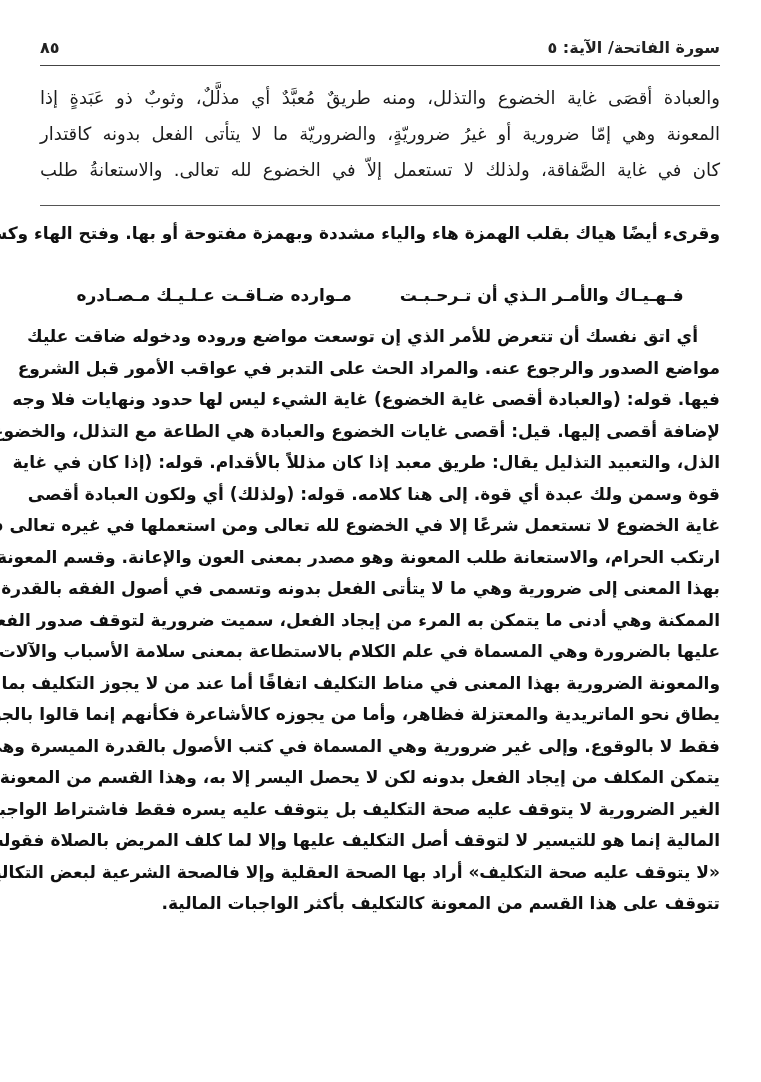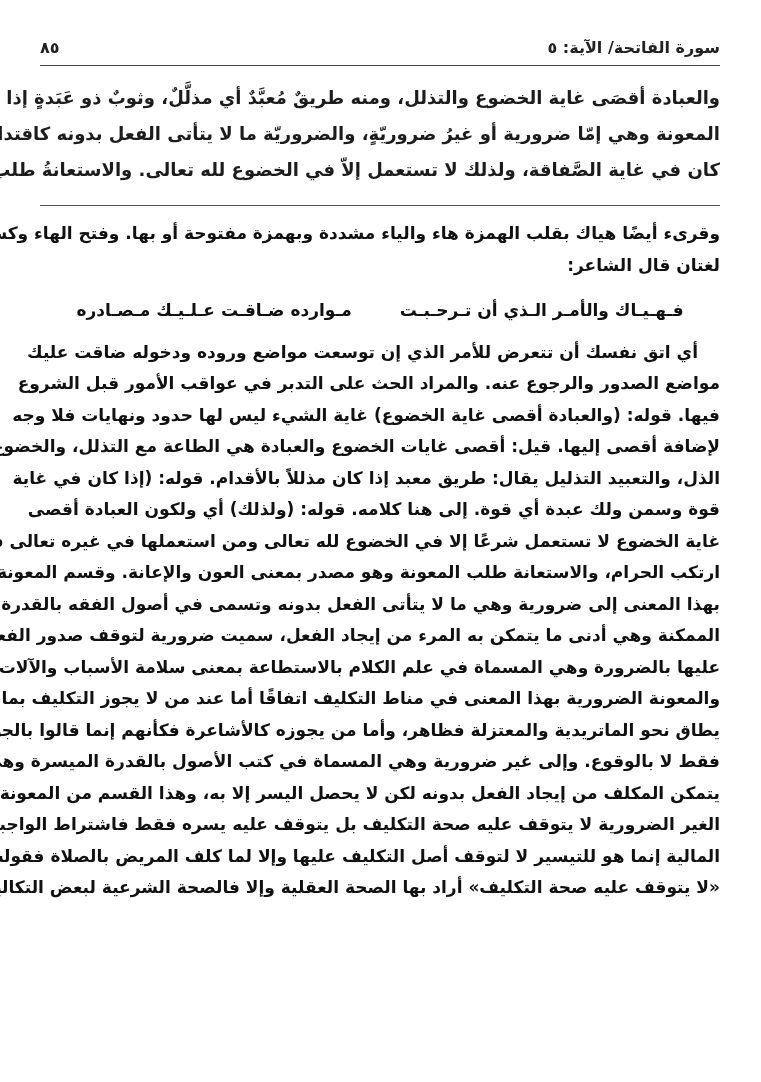--- a/index.html
+++ b/index.html
@@ -47,21 +47,20 @@
   .main-text {
     position: absolute;
     top: 80px;
     left: 0;
     right: 0;
     font-size: 18px;
     line-height: 36px;
     text-align: justify;
     text-align-last: justify;
     color: #1c1c1c;
-    font-weight: bold;
   }
   .main-text .line {
     display: block;
     white-space: nowrap;
     text-align-last: justify;
     text-align: justify;
   }
   .footnote-rule {
     position: absolute;
     top: 205px;
@@ -91,20 +90,21 @@
   }
   .verse {
     display: flex;
     justify-content: center;
     gap: 48px;
     margin: 14px 0 10px 0;
     font-weight: bold;
   }
   .verse span {
     letter-spacing: 1px;
+    margin-top: 16px;
   }
   .indent {
     padding-right: 22px;
   }
   .gap {
     height: 12px;
   }
 </style>
 </head>
 <body>
@@ -120,21 +120,20 @@
   <div class="main-text">
     <span class="line">والعبادة أقصَى غاية الخضوع والتذلل، ومنه طريقٌ مُعبَّدٌ أي مذلَّلٌ، وثوبٌ ذو عَبَدةٍ إذا</span>
     <span class="line">المعونة وهي إمّا ضرورية أو غيرُ ضروريّةٍ، والضروريّة ما لا يتأتى الفعل بدونه كاقتدار</span>
     <span class="line">كان في غاية الصَّفاقة، ولذلك لا تستعمل إلاّ في الخضوع لله تعالى. والاستعانةُ طلب</span>
   </div>
 
   <div class="footnote-rule"></div>
 
   <div class="commentary">
     <span class="line">وقرىء أيضًا هياك بقلب الهمزة هاء والياء مشددة وبهمزة مفتوحة أو بها. وفتح الهاء وكسرها</span>
-    <span class="line last">لغتان قال الشاعر:</span>
 
     <div class="verse">
       <span>فـهـيـاك والأمـر الـذي أن تـرحـبـت</span>
       <span>مـوارده ضـاقـت عـلـيـك مـصـادره</span>
     </div>
 
     <span class="line indent">أي اتق نفسك أن تتعرض للأمر الذي إن توسعت مواضع وروده ودخوله ضاقت عليك</span>
     <span class="line">مواضع الصدور والرجوع عنه. والمراد الحث على التدبر في عواقب الأمور قبل الشروع</span>
     <span class="line">فيها. قوله: (والعبادة أقصى غاية الخضوع) غاية الشيء ليس لها حدود ونهايات فلا وجه</span>
     <span class="line">لإضافة أقصى إليها. قيل: أقصى غايات الخضوع والعبادة هي الطاعة مع التذلل، والخضوع</span>
@@ -145,18 +144,19 @@
     <span class="line">بهذا المعنى إلى ضرورية وهي ما لا يتأتى الفعل بدونه وتسمى في أصول الفقه بالقدرة</span>
     <span class="line">الممكنة وهي أدنى ما يتمكن به المرء من إيجاد الفعل، سميت ضرورية لتوقف صدور الفعل</span>
     <span class="line">عليها بالضرورة وهي المسماة في علم الكلام بالاستطاعة بمعنى سلامة الأسباب والآلات،</span>
     <span class="line">والمعونة الضرورية بهذا المعنى في مناط التكليف اتفاقًا أما عند من لا يجوز التكليف بما لا</span>
     <span class="line">يطاق نحو الماتريدية والمعتزلة فظاهر، وأما من يجوزه كالأشاعرة فكأنهم إنما قالوا بالجواز</span>
     <span class="line">فقط لا بالوقوع. وإلى غير ضرورية وهي المسماة في كتب الأصول بالقدرة الميسرة وهي ما</span>
     <span class="line">يتمكن المكلف من إيجاد الفعل بدونه لكن لا يحصل اليسر إلا به، وهذا القسم من المعونة</span>
     <span class="line">الغير الضرورية لا يتوقف عليه صحة التكليف بل يتوقف عليه يسره فقط فاشتراط الواجبات</span>
     <span class="line">المالية إنما هو للتيسير لا لتوقف أصل التكليف عليها وإلا لما كلف المريض بالصلاة فقوله:</span>
     <span class="line">«لا يتوقف عليه صحة التكليف» أراد بها الصحة العقلية وإلا فالصحة الشرعية لبعض التكاليف</span>
+    <span class="line last">تتوقف على هذا القسم من المعونة كالتكليف بأكثر الواجبات المالية.</span>
 
     <div class="gap"></div>
 
   </div>
 
 </div>
 
 </body></html>

